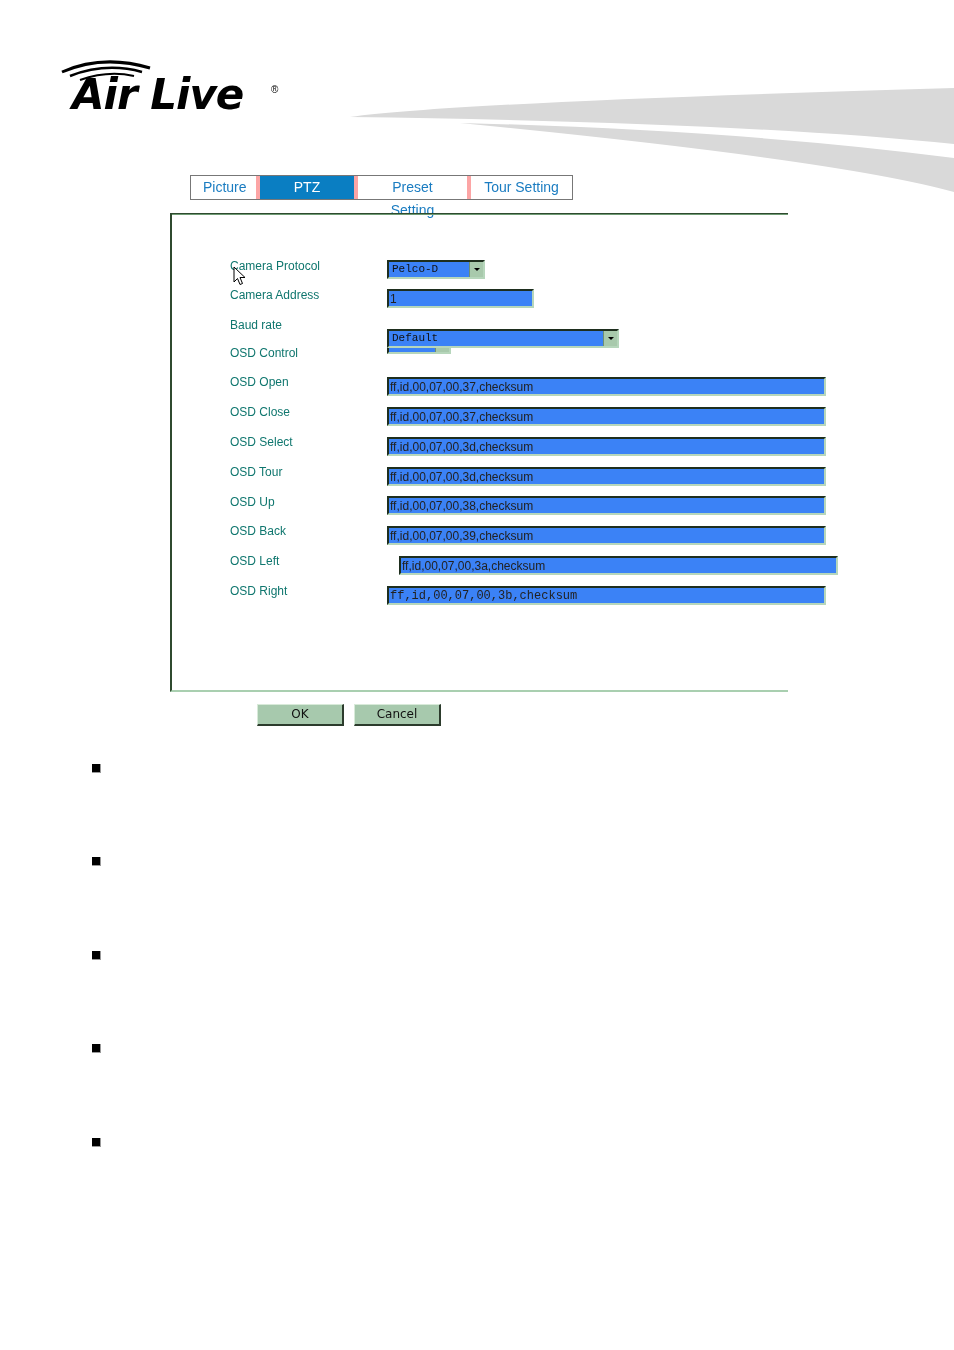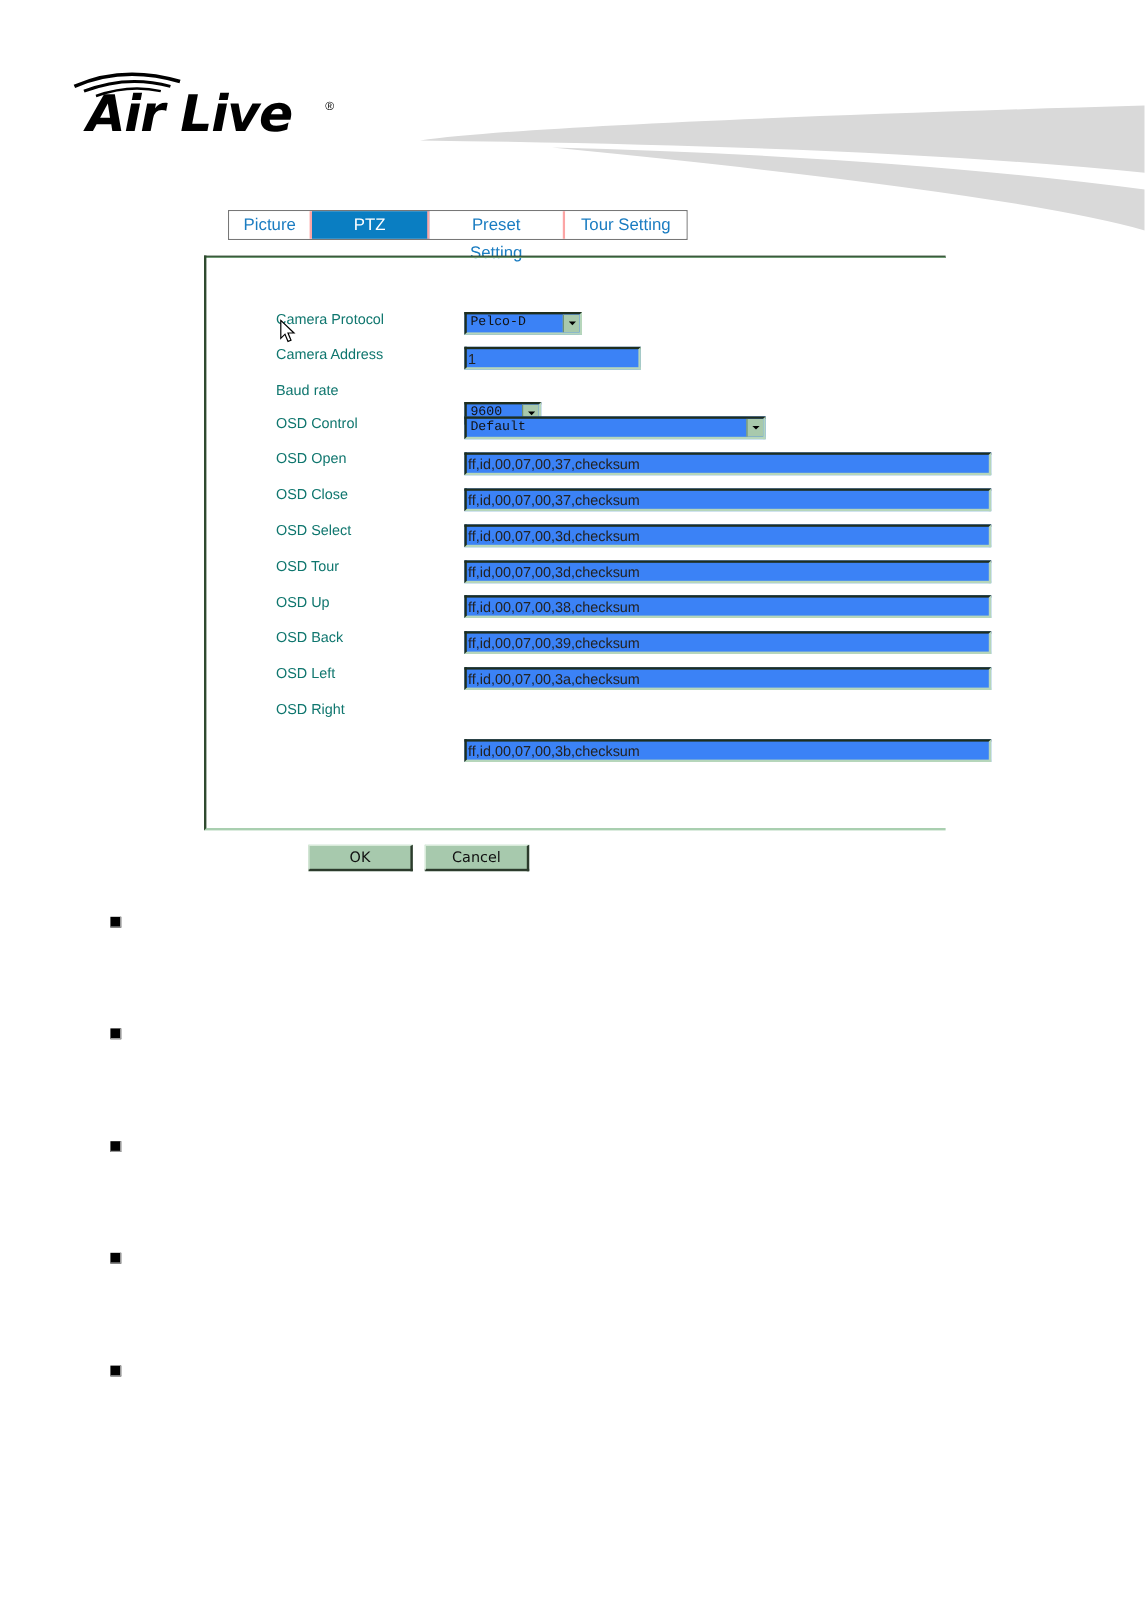--- a/index.html
+++ b/index.html
@@ -6,21 +6,21 @@
   body { width: 954px; height: 1350px; position: relative; overflow: hidden; font-family: "Liberation Sans", sans-serif; }
 
   .logo { position: absolute; left: 58px; top: 58px; width: 230px; height: 70px; }
   .logo svg { position: absolute; left: 0; top: 0; }
   .logo-text { position: absolute; left: 14px; top: 12px; font-family: "DejaVu Sans", sans-serif; font-weight: bold; font-style: italic; font-size: 42px; letter-spacing: -1px; color: #000; white-space: nowrap; }
   .logo-reg { position: absolute; left: 213px; top: 26px; font-size: 10px; color: #000; }
 
   .swoosh { position: absolute; left: 340px; top: 80px; }
 
   .tabs { position: absolute; left: 190px; top: 175px; height: 23px; display: flex; border: 1px solid #777; }
-  .tab { height: 23px; line-height: 23px; padding: 0 12px; font-size: 14px; color: #1a7cc1; border-right: 2px solid #fca5a5; background: #fff; cursor: pointer; box-sizing: border-box; }
+  .tab { height: 23px; line-height: 23px; padding: 0 12px; font-size: 14px; color: #1a7cc1; border-right: 4px solid #fca5a5; background: #fff; cursor: pointer; box-sizing: border-box; }
   .tab:last-child { border-right: none; }
   .tab.active { background: #0a7ec2; color: #fff; }
   .tab.t0 { width: 69px; text-align: center; }
   .tab.t1 { width: 98px; text-align: center; }
   .tab.t2 { width: 113px; text-align: center; }
   .tab.t3 { width: 101px; text-align: center; }
 
   .panel { position: absolute; left: 170px; top: 213px; width: 618px; height: 479px; border-top: 2px solid #2f4a2f; border-left: 2px solid #2f4a2f; border-bottom: 2px solid #a9cfb0; box-sizing: border-box; }
   .panel::before { content: ""; position: absolute; left: 0; right: 0; top: -1px; height: 1px; background: #6f9b74; }
 
@@ -73,21 +73,21 @@
 <div class="row-label" style="top:288px">Camera Address</div>
 <input class="field text-field" style="top: 289px; width: 147px;" value="1">
 
 <div class="row-label" style="top:318px">Baud rate</div>
 <div class="field select" style="top:335px;width:64px">
   <span>9600</span>
   <span class="arrow"></span>
 </div>
 
 <div class="row-label" style="top:346px">OSD Control</div>
-<div class="field select" style="top:347px;width:251px">
+<div class="field select" style="top:329px;width:232px">
   <span>Default</span>
   <span class="arrow"></span>
 </div>
 
 <div class="row-label" style="top:375px">OSD Open</div>
 <input class="field text-field" style="top: 377px;" value="ff,id,00,07,00,37,checksum">
 
 <div class="row-label" style="top:405px">OSD Close</div>
 <input class="field text-field" style="top: 407px;" value="ff,id,00,07,00,37,checksum">
 
@@ -97,24 +97,24 @@
 <div class="row-label" style="top:465px">OSD Tour</div>
 <input class="field text-field" style="top: 467px;" value="ff,id,00,07,00,3d,checksum">
 
 <div class="row-label" style="top:495px">OSD Up</div>
 <input class="field text-field" style="top: 496px;" value="ff,id,00,07,00,38,checksum">
 
 <div class="row-label" style="top:524px">OSD Back</div>
 <input class="field text-field" style="top: 526px;" value="ff,id,00,07,00,39,checksum">
 
 <div class="row-label" style="top:554px">OSD Left</div>
-<input class="field text-field" style="top: 556px;" value="ff,id,00,07,00,3a,checksum">
+<input class="field text-field" style="top: 556px; margin-left: 12px;" value="ff,id,00,07,00,3a,checksum">
 
 <div class="row-label" style="top:584px">OSD Right</div>
-<input class="field text-field" style="top: 616px;" value="ff,id,00,07,00,3b,checksum">
+<input class="field text-field" style="top: 586px; font-family: Liberation Mono, monospace;" value="ff,id,00,07,00,3b,checksum">
 
 <svg class="cursor" width="14" height="20" viewBox="0 0 14 20">
   <path d="M1 1 L1 16 L4.5 12.5 L7 18.5 L9.5 17.5 L7 11.5 L12 11.5 Z" fill="#fff" stroke="#000" stroke-width="1"></path>
 </svg>
 
 <div class="btn" style="left:257px">OK</div>
 <div class="btn" style="left:354px">Cancel</div>
 
 <div class="bullet" style="top:764px"></div>
 <div class="bullet" style="top:857px"></div>

